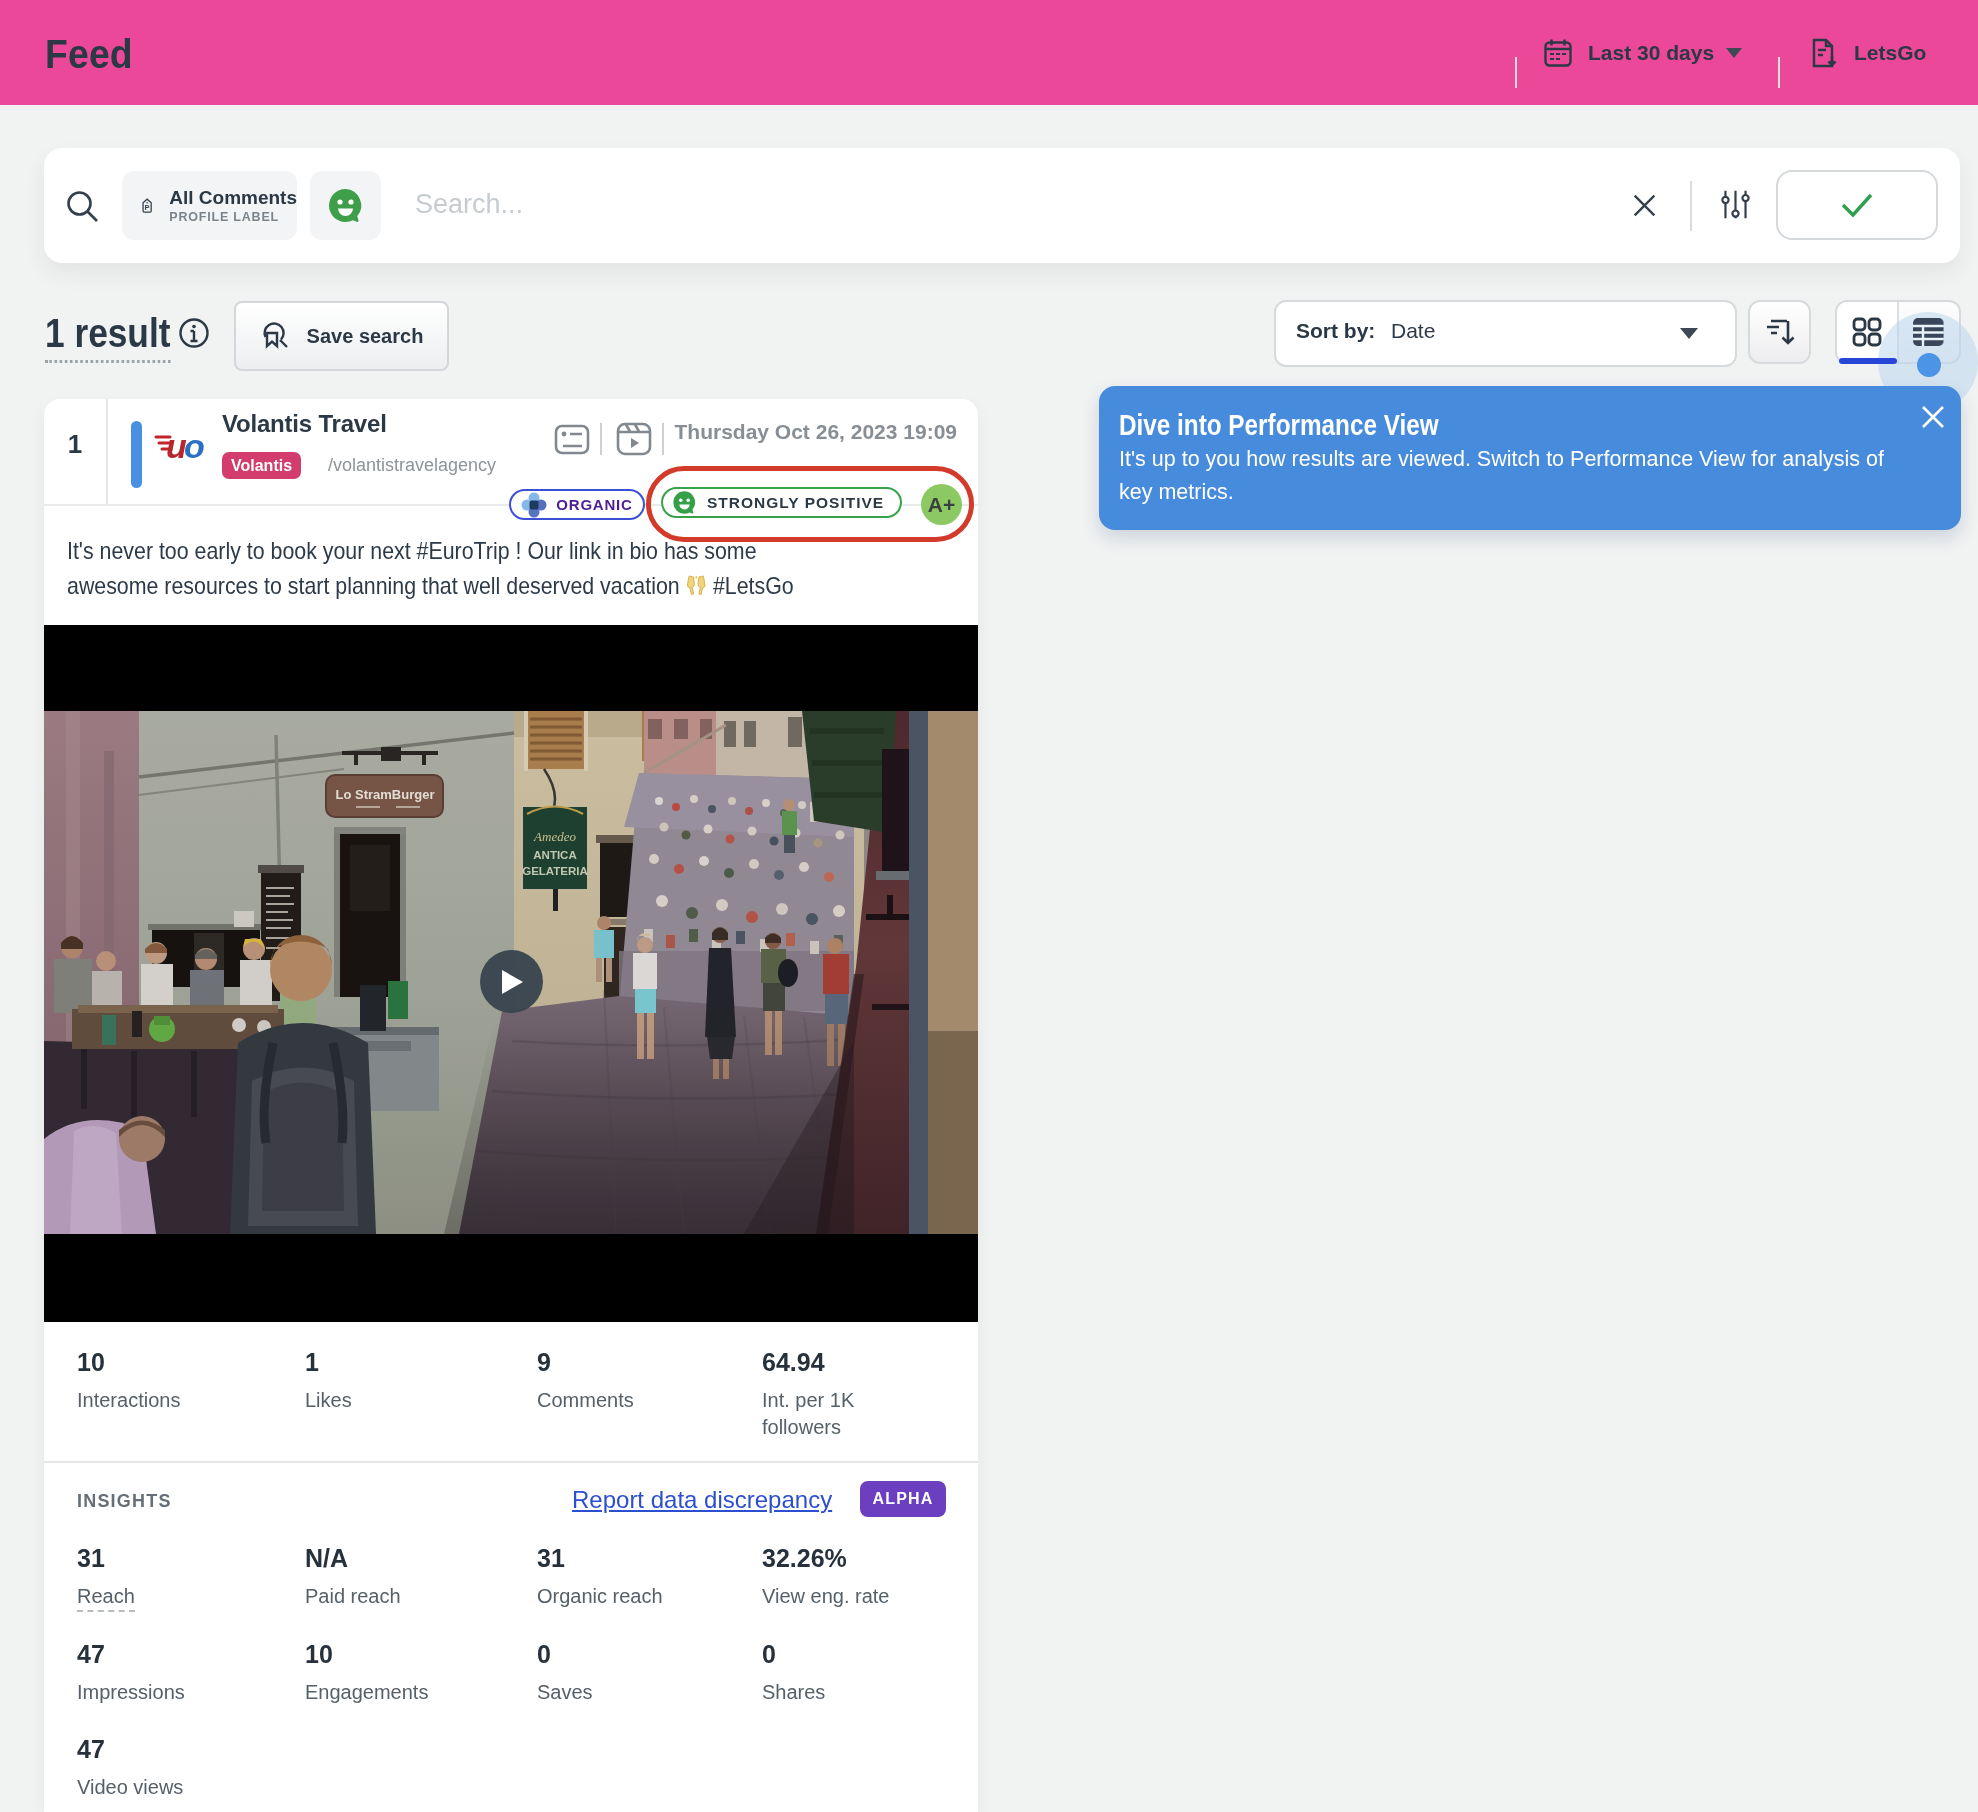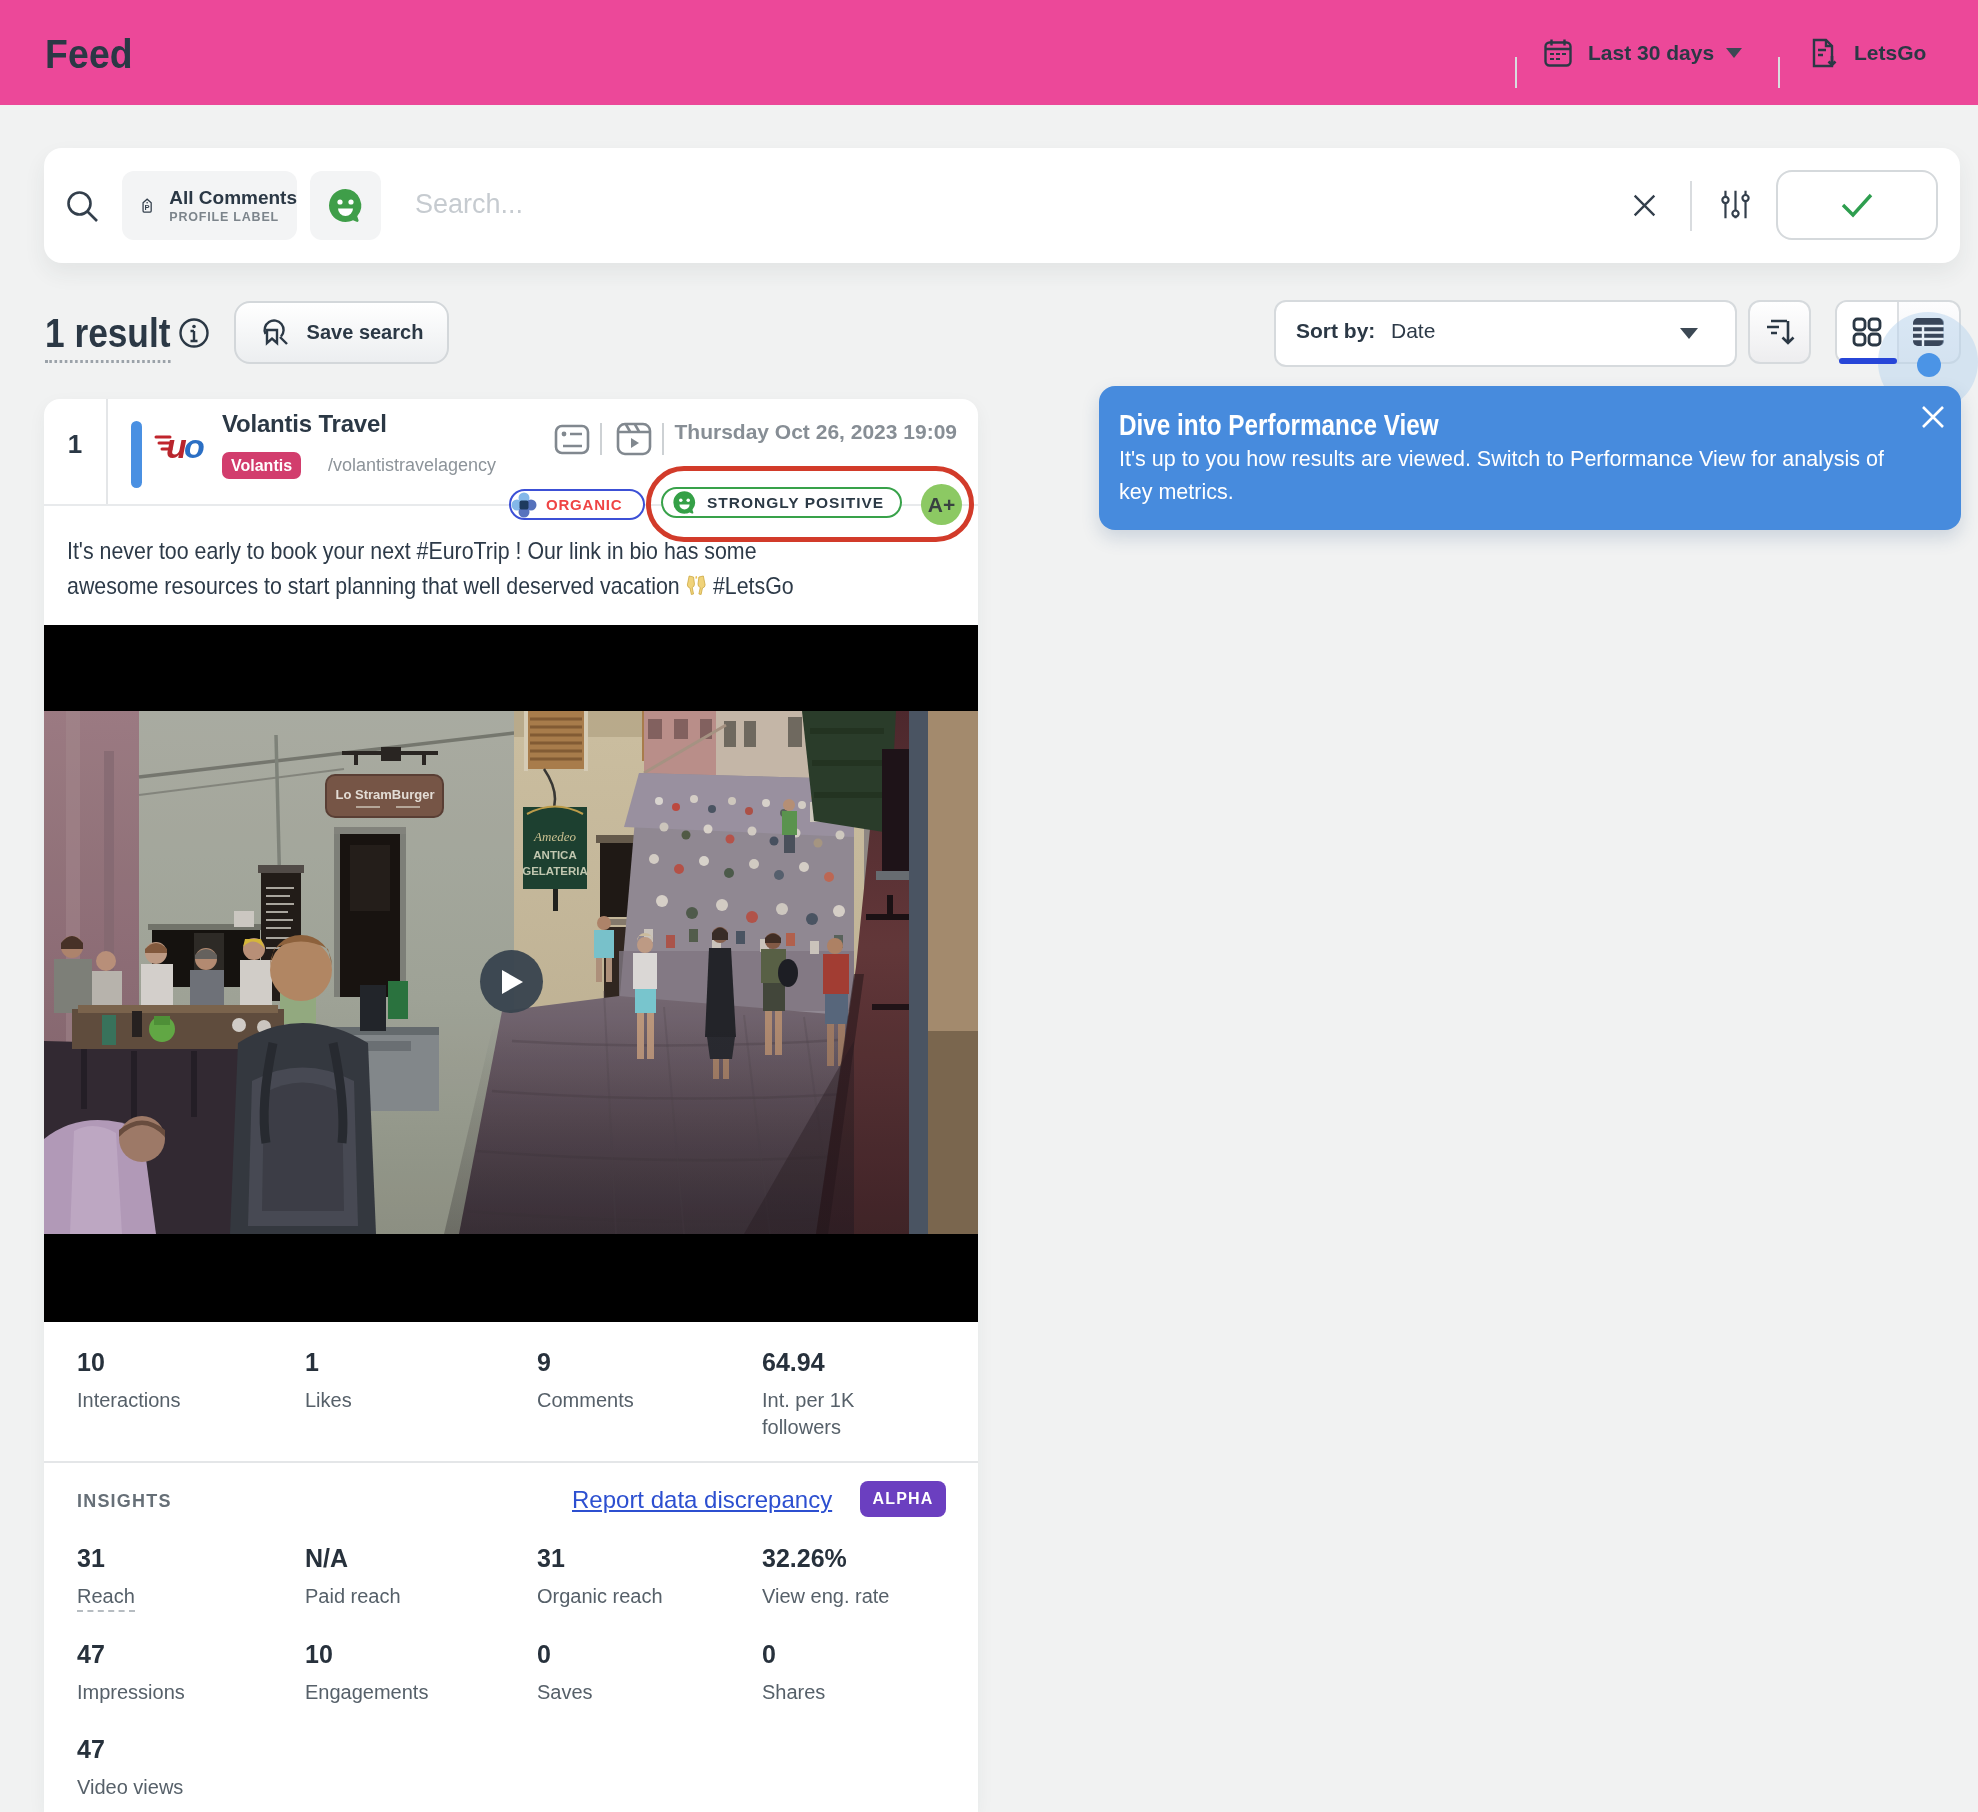--- a/index.html
+++ b/index.html
@@ -12,41 +12,41 @@
 .hsep{position:absolute;top:57px;width:2px;height:31px;background:#d9dcdf}
 .sbar{position:absolute;left:44px;top:148px;width:1916px;height:115px;background:#fff;border-radius:18px;box-shadow:0 10px 22px rgba(40,50,60,.07)}
 .chip{position:absolute;top:23px;height:69px;background:#f3f4f5;border-radius:12px}
 .chip1{left:78px;width:175px;display:flex;align-items:center;white-space:nowrap}
 .chip2{left:266px;width:71px;display:flex;align-items:center;justify-content:center}
 .chipt1{font-size:19px;font-weight:700;color:#2b3845;line-height:23px}
 .chipt2{font-size:12.5px;font-weight:700;color:#7c848b;letter-spacing:.8px;line-height:17px}
 .srchph{position:absolute;left:371px;top:41px;font-size:27px;color:#c6cbd0}
 .checkbtn{position:absolute;left:1732px;top:22px;width:162px;height:70px;border:2px solid #d5d9dc;border-radius:16px;display:flex;align-items:center;justify-content:center;background:#fff}
 .res{position:absolute;left:45px;top:310px;font-size:41px;font-weight:700;color:#2b3845;padding-bottom:3px;border-bottom:3px dotted #9ba2a9;transform:scaleX(.86);transform-origin:left top}
-.savebtn{position:absolute;left:234px;top:301px;width:215px;height:63px;border:2px solid #d3d7da;border-radius:16px;background:linear-gradient(#ffffff,#eceef0);display:flex;align-items:center;justify-content:center;font-size:20px;font-weight:700;color:#2b3845}
+.savebtn{position:absolute;left:234px;top:301px;width:215px;height:70px;border:2px solid #d3d7da;border-radius:8px;background:linear-gradient(#ffffff,#eceef0);display:flex;align-items:center;justify-content:center;font-size:20px;font-weight:700;color:#2b3845}
 .sortbox{position:absolute;left:1274px;top:300px;width:463px;height:67px;border:2px solid #d6dadd;border-radius:12px;background:#fff}
 .sqbtn{position:absolute;top:300px;height:64px;border:2px solid #d6dadd;border-radius:12px;background:linear-gradient(#ffffff,#ededef);display:flex;align-items:center;justify-content:center}
 .toggle{position:absolute;left:1835px;top:300px;width:126px;height:64px;border:2px solid #d6dadd;border-radius:12px;background:linear-gradient(#fdfdfe,#f0f1f3);display:flex}
 .tseg{width:61px;height:60px;display:flex;align-items:center;justify-content:center}
 .halo{position:absolute;left:1878px;top:312px;width:100px;height:100px;border-radius:50%;background:rgba(183,211,238,.5)}
 .bdot{position:absolute;left:1917px;top:353px;width:24px;height:24px;border-radius:50%;background:#4b94e6}
 .bunder{position:absolute;left:1839px;top:358px;width:58px;height:6px;background:#2746d8;border-radius:3px}
 .tooltip{position:absolute;left:1099px;top:386px;width:862px;height:144px;background:#478bdd;border-radius:16px;box-shadow:0 8px 18px rgba(40,80,130,.18)}
 .ttt{position:absolute;left:20px;top:22px;font-size:30px;font-weight:700;color:#fff;transform:scaleX(.81);transform-origin:left top}
 .ttb{position:absolute;left:20px;top:57px;font-size:21.5px;color:#fff;line-height:33px;width:798px}
 .card{position:absolute;left:44px;top:399px;width:934px;height:1413px;background:#fff;border-radius:16px 16px 0 0;box-shadow:0 6px 18px rgba(40,50,60,.05)}
 .numcol{position:absolute;left:0;top:0;width:64px;height:106px;border-right:2px solid #e4e6e8;font-size:26px;font-weight:700;color:#2b3845;text-align:center;line-height:1}
 .bluebar{position:absolute;left:87px;top:22px;width:11px;height:67px;background:#4a90e2;border-radius:6px}
 .ctitle{position:absolute;left:178px;top:11px;font-size:24px;font-weight:700;color:#2b3845;letter-spacing:-.2px}
 .igchip{position:absolute;left:178px;top:53px;height:27px;background:#d23d6d;border-radius:7px;color:#fff;font-size:16px;font-weight:700;padding:0 9px;display:flex;align-items:center}
 .handle{position:absolute;left:284px;top:56px;font-size:18px;color:#8d949a}
 .cdate{position:absolute;right:21px;top:21px;font-size:21px;font-weight:700;color:#878e95}
 .hline{position:absolute;left:0;top:105px;width:934px;height:2px;background:#e8eaec}
 .badge{position:absolute;height:31px;border-radius:16px;background:#fff;display:flex;align-items:center;font-weight:700;letter-spacing:1px;font-size:15.5px;white-space:nowrap}
-.organic{left:465px;top:90px;width:136px;border:2.5px solid #3c50d6;color:#ef4444;font-size:15px;letter-spacing:.8px}
+.organic{left:465px;top:90px;width:136px;border:2.5px solid #3c50d6;color:#4c1d95;justify-content:center;font-size:15px;letter-spacing:.8px}
 .sent{left:617px;top:88px;width:241px;border:2.5px solid #38a24a;color:#2c3a46}
 .aplus{position:absolute;left:877px;top:85px;width:41px;height:41px;border-radius:50%;background:#8cc963;color:#384140;font-size:21px;font-weight:700;display:flex;align-items:center;justify-content:center}
 .redring{position:absolute;left:602px;top:67px;width:328px;height:76px;border:5px solid #d23b2a;border-radius:38px}
 .ptext{position:absolute;left:23px;top:134px;width:865px;font-size:24px;line-height:35px;color:#2d3a48;transform:scaleX(.89);transform-origin:left top}
 .media{position:absolute;left:0;top:226px;width:934px;height:697px;background:#000}
 .photo{position:absolute;left:0;top:86px;width:934px;height:523px}
 .play{position:absolute;left:436px;top:325px;width:63px;height:63px;border-radius:50%;background:rgba(56,67,78,.95);display:flex;align-items:center;justify-content:center}
 .stats{position:absolute;left:0;top:923px;width:934px}
 .snum{font-size:25px;font-weight:700;color:#27313c}
 .slab{font-size:20px;color:#566069;line-height:27px}

